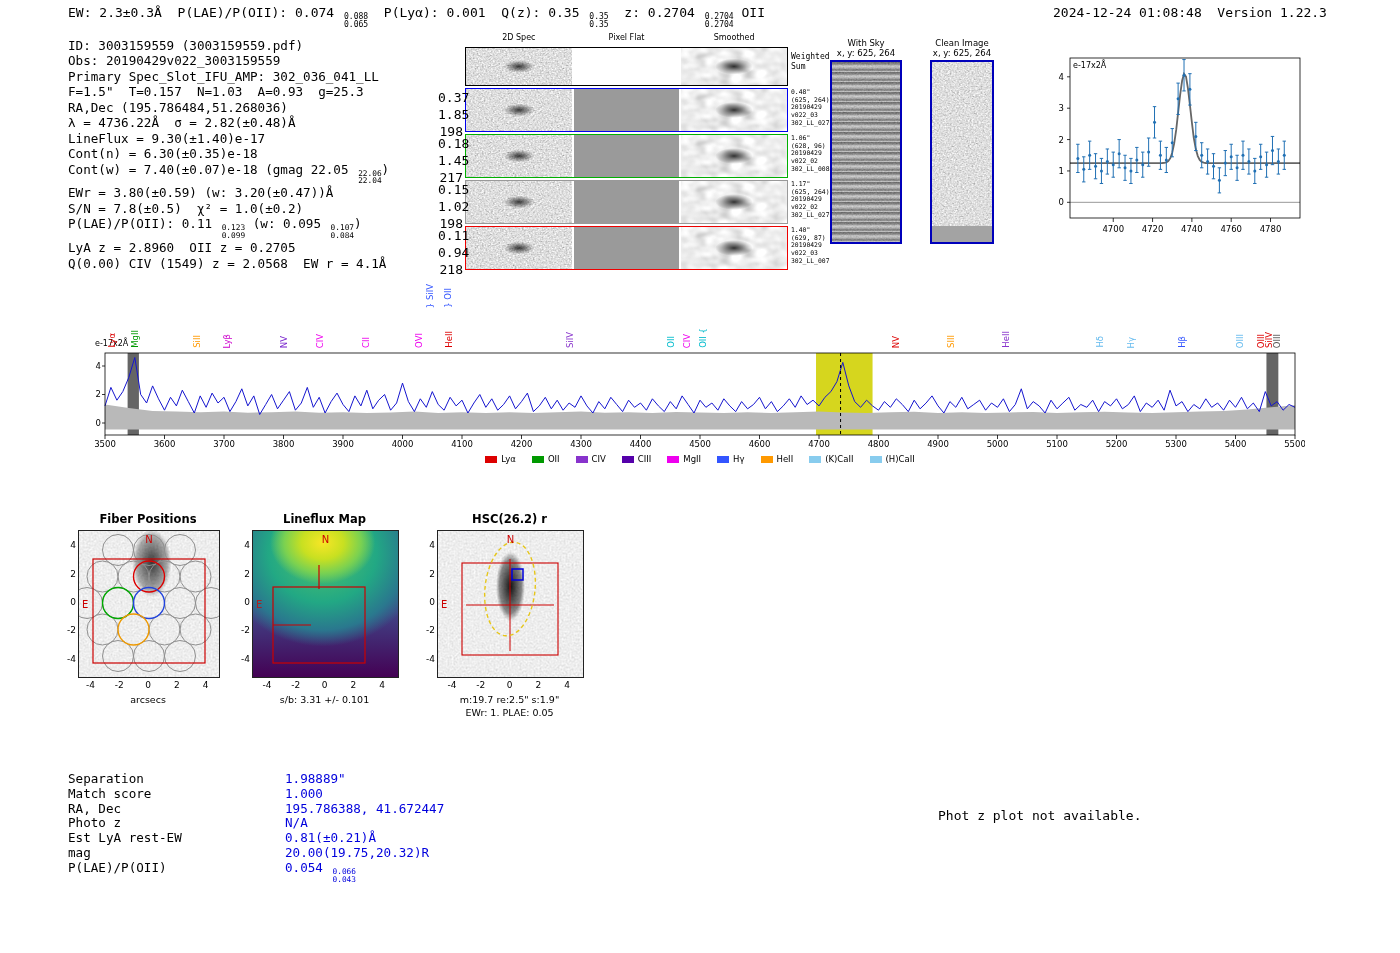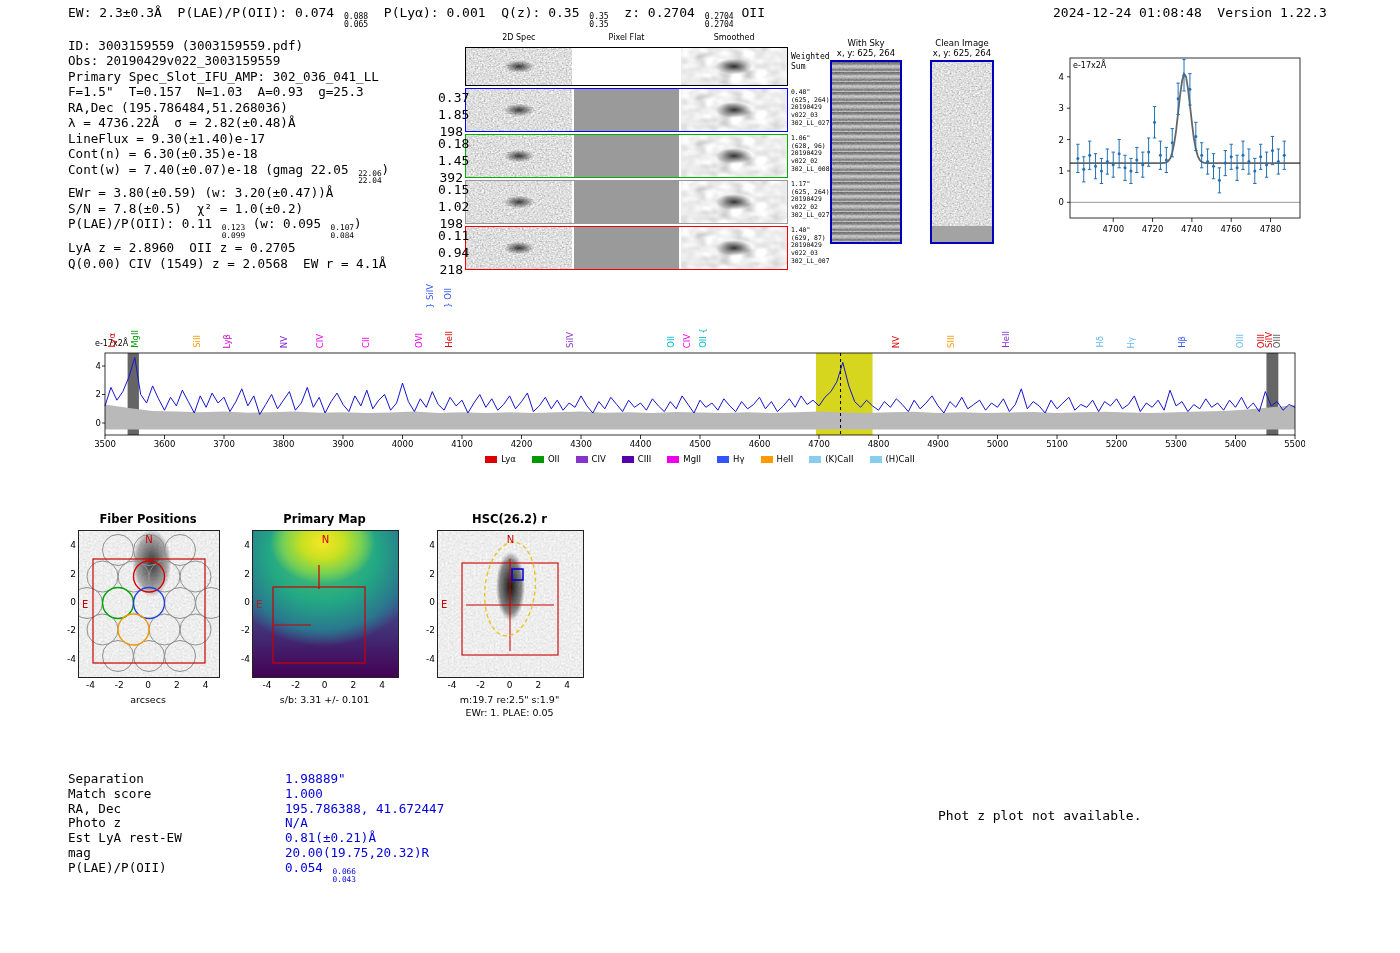--- a/index.html
+++ b/index.html
@@ -164,21 +164,21 @@
           <div class="cell flat"></div>
           <div class="cell smooth">
             <svg class="fill" preserveAspectRatio="none">
               <rect width="100%" height="100%" filter="url(#nzSmooth)"></rect>
             </svg>
             <div class="blob bsm"></div>
           </div>
           <div class="rowleft">
             <div>0.18</div>
             <div>1.45</div>
-            <div>392</div>
+            <div>217</div>
           </div>
           <div class="rowright">
             <div>1.06"</div>
             <div>(628, 96)</div>
             <div>20190429</div>
             <div>v022_02</div>
             <div>302_LL_008</div>
           </div>
         </div>
         <div class="cutrow" style="border-color: rgb(153, 153, 153);">
@@ -551,21 +551,21 @@
         </span>
         <span class="item">
           <span class="sw" style="background: rgb(136, 204, 238);"></span>
           <span>(H)CaII</span>
         </span>
       </div>
   </div>
 
 
   <div class="abs t-title" style="left:78px;width:140px;">Fiber Positions</div>
-  <div class="abs t-title" style="left:252px;width:145px;">Primary Map</div>
+  <div class="abs t-title" style="left:252px;width:145px;">Lineflux Map</div>
   <div class="abs t-title" style="left:437px;width:145px;">HSC(26.2) r</div>
 
   <div class="t-body" style="left:78px;width:140px;">
     <svg class="fill" preserveAspectRatio="none">
         <rect width="100%" height="100%" filter="url(#nzLight)"></rect>
       </svg>
     <div class="darkblob fiberblob"></div>
     <svg class="fill" viewBox="0 0 140 146">
       <g stroke="#909090" fill="none" stroke-width="1">
         <circle cx="39" cy="19" r="15.5"></circle>

